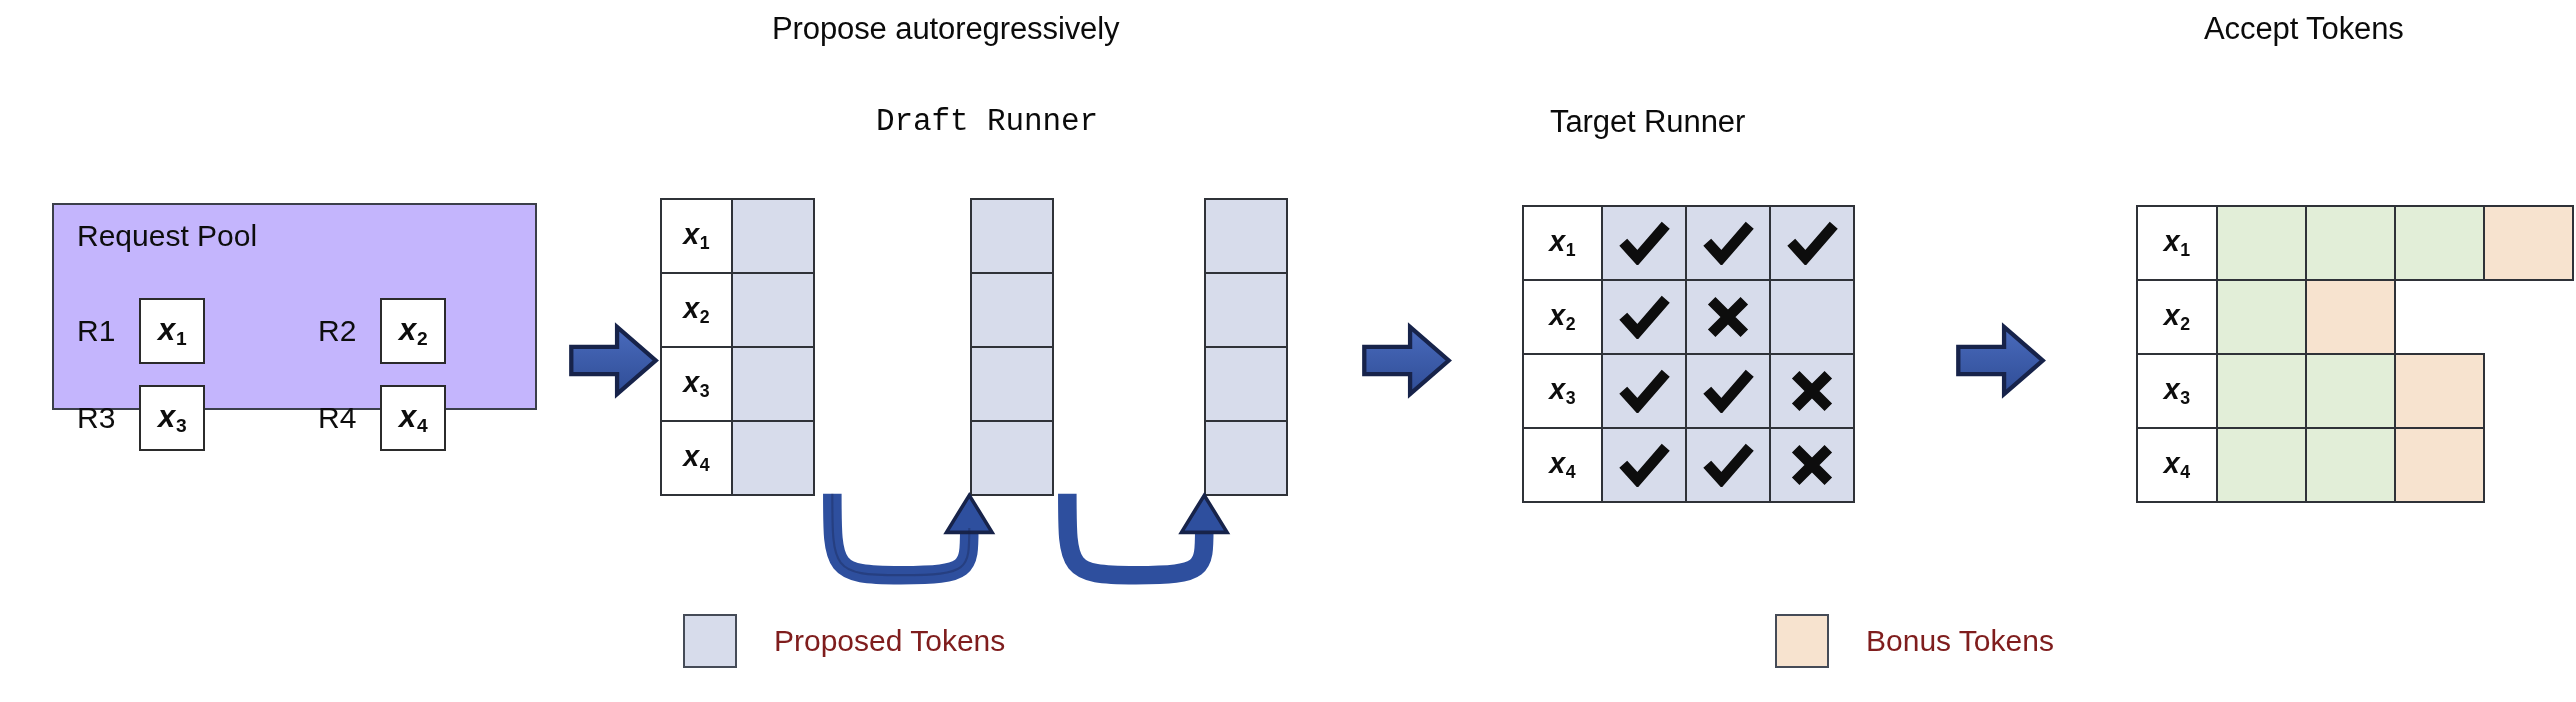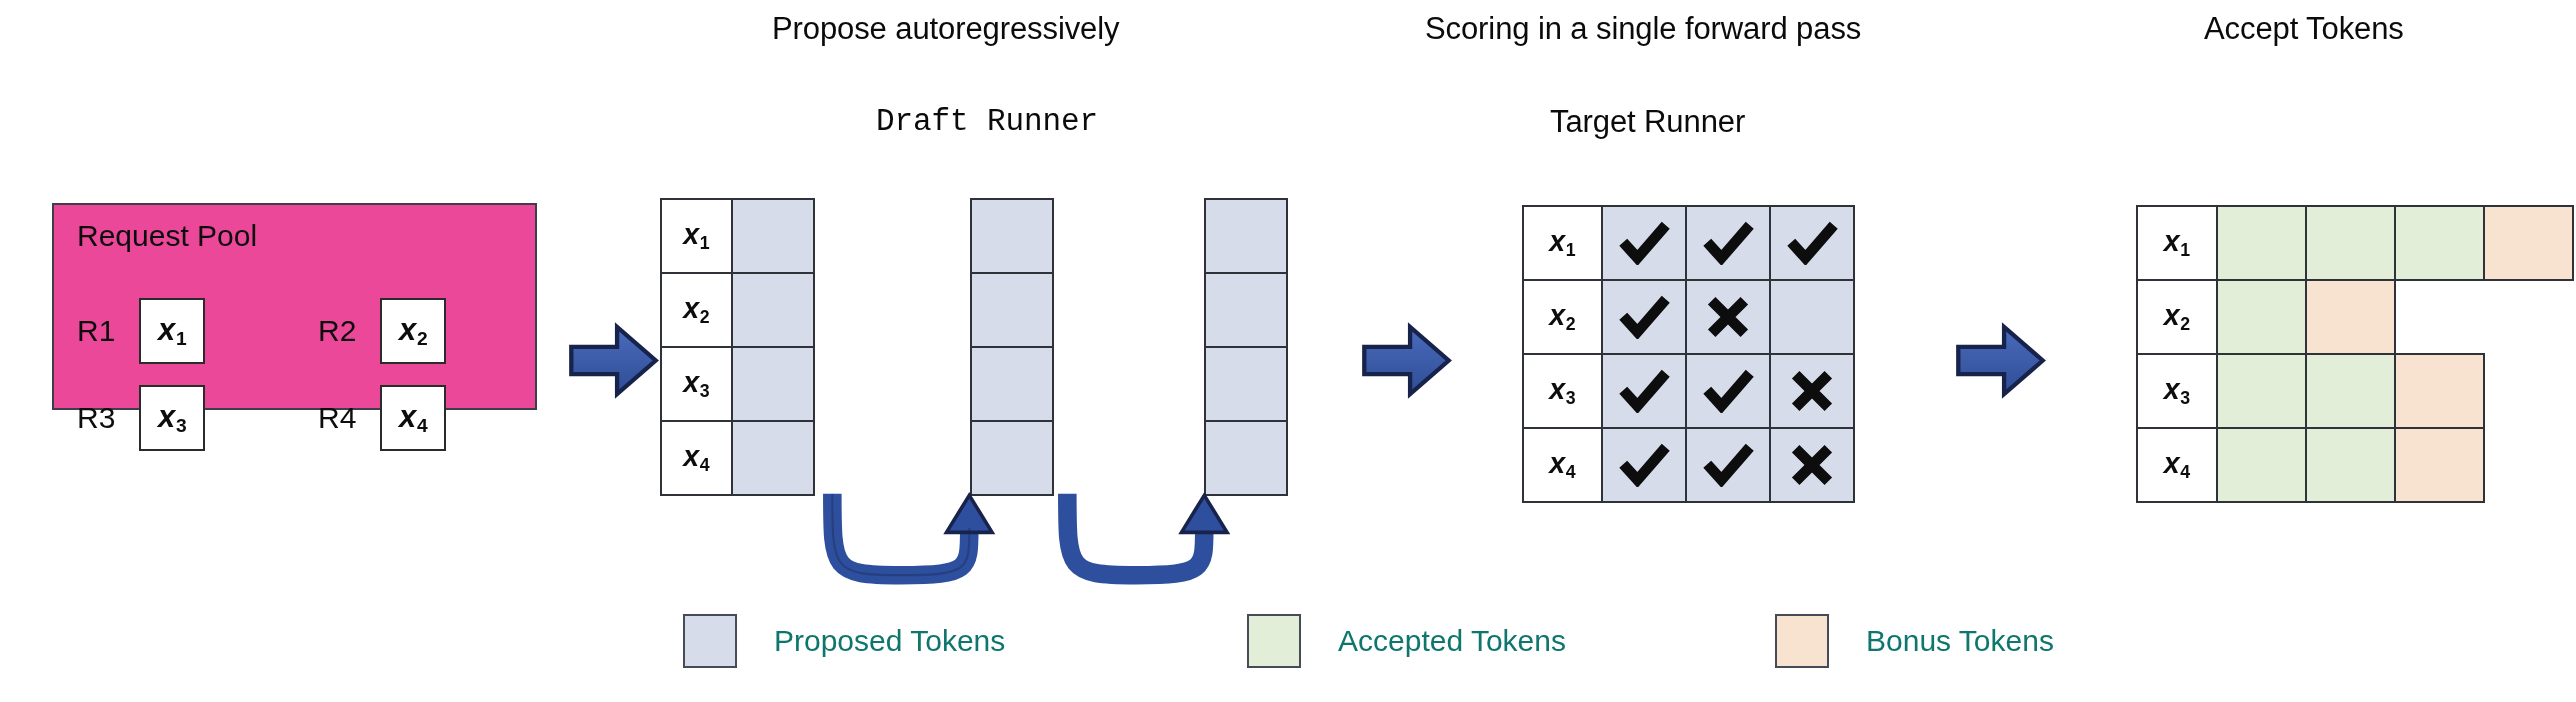--- a/index.html
+++ b/index.html
@@ -21,21 +21,21 @@
     color:#0b0b0b;
     white-space:nowrap;
     letter-spacing:-0.1px;
     line-height:1;
   }
 
   
   #request-pool{
     left:26px;top:203px;width:485px;height:207px;
     border:2.1px solid #3b3f4a;
-    background:#ec4899;
+    background:#c4b5fd;
     box-sizing:border-box;
   }
   #request-pool-title{
     position:absolute;left:23px;top:14.3px;
     font-size:30px;white-space:nowrap;
   }
   .pool-cell{
     position:absolute;
     display:flex;align-items:center;justify-content:center;
   }
@@ -112,33 +112,32 @@
     border:2.1px solid #454b57;
     box-sizing:border-box;
   }
   .legend-swatch.blue{background:#d7dceb;}
   .legend-swatch.green{background:#e2eed8;}
   .legend-swatch.orange{background:#f7e3cf;}
   .legend-label{
     margin-left:37px;
     font-size:30px;
     white-space:nowrap;
-    color:#0f766e;
+    color:#7f1d1d;
   }
 </style>
 </head>
 <body>
 
 <div class="stage">
 
   <div class="abs heading" style="left:746px;top:13px;">Propose autoregressively</div>
 
   <div class="abs heading" style="left:850px;top:106px;font-family:Liberation Mono, monospace;">Draft Runner</div>
 
-  <div class="abs heading" style="left:1399px;top:13px;">Scoring in a single forward pass</div>
 
   <div class="abs heading" style="left:1524px;top:106px;">Target Runner</div>
 
   <div class="abs heading" style="left:2178px;top:13px;">Accept Tokens</div>
 
   <div class="abs" id="request-pool">
     <div id="request-pool-title">Request Pool</div>
 
     <div class="pool-cell" style="left:23px;top:93px;text-align:center;">
       <span class="pool-label">R1</span>
@@ -436,24 +435,20 @@
     </tbody>
   </table>
 
   <div class="abs" id="legend">
 
     <div class="legend-item" style="left:657px;top:5.7px;">
       <span class="legend-swatch blue"></span>
       <span class="legend-label">Proposed Tokens</span>
     </div>
 
-    <div class="legend-item" style="left:1221px;top:5.7px;">
-      <span class="legend-swatch green"></span>
-      <span class="legend-label">Accepted Tokens</span>
-    </div>
 
     <div class="legend-item" style="left:1749px;top:5.7px;">
       <span class="legend-swatch orange"></span>
       <span class="legend-label">Bonus Tokens</span>
     </div>
 
   </div>
 
 </div>
 

